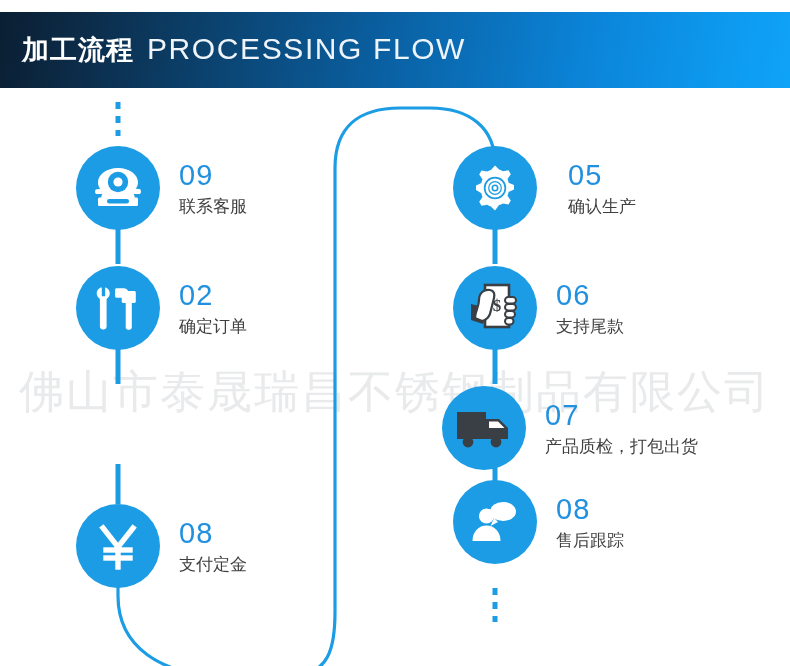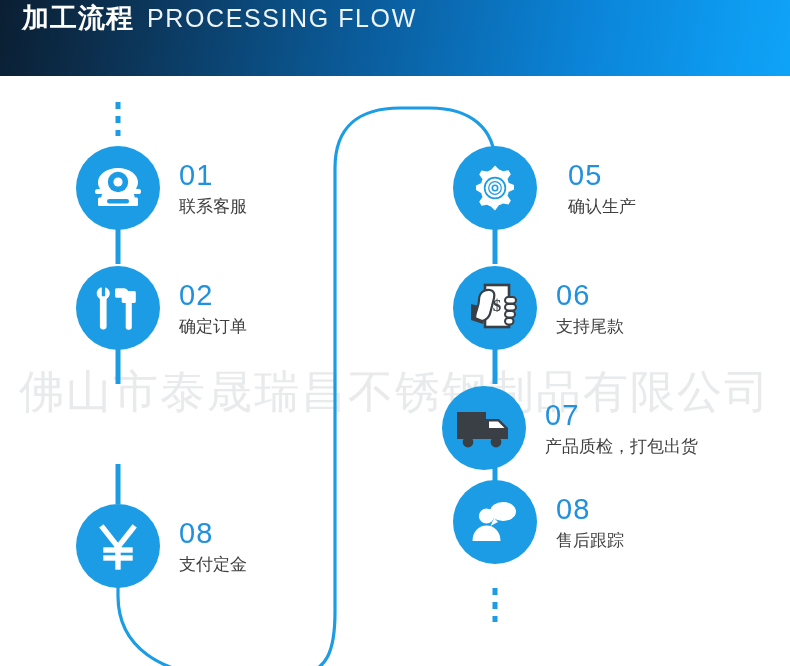--- a/index.html
+++ b/index.html
@@ -6,31 +6,31 @@
   html, body {
     width:790px; height:666px;
     background:#ffffff;
     font-family:"Liberation Sans", "DejaVu Sans", sans-serif;
     overflow:hidden;
   }
   #root { position:relative; width:790px; height:666px; background:#fff; }
 
   
   .header {
-    position:absolute; left:0; top:0; width:790px; height:76px;
+    position:absolute; left:0; top:12px; width:790px; height:76px;
     background:linear-gradient(100deg,#0a1f33 0%, #0c2b47 10%, #0a5fa0 48%, #0b84d8 74%, #0d9bf0 92%, #0fa3f7 100%);
-    display:flex; align-items:flex-start;
+    display:flex; align-items:center;
   }
   .header-inner { display:flex; align-items:baseline; padding-left:22px; }
   .title-cn {
     color:#ffffff; font-size:27px; font-weight:bold; letter-spacing:1px;
     font-family:"DejaVu Sans","Liberation Sans",sans-serif;
   }
   .title-en {
-    color:#eef4f9; font-size:25px; font-weight:300; letter-spacing:1.6px;
+    color:#eef4f9; font-size:30px; font-weight:300; letter-spacing:1.6px;
     margin-left:13px;
     font-family:"Liberation Sans","DejaVu Sans",sans-serif;
   }
 
   
   .watermark {
     position:absolute; left:0; top:318px; width:790px;
     text-align:center;
     font-size:45px; letter-spacing:2px;
     color:#e9eaec;
@@ -105,21 +105,21 @@
   <div class="step" style="left:76px; top:146px;">
     <div class="circle">
       <svg class="icon-svg" width="50" height="44" viewBox="0 0 50 44">
         <path fill="#fff" d="M25 2C13.5 2 5 8.6 5 16.4c0 2.4.8 4.6 2.2 6.5l-3.4.3c-1 .1-1.7.9-1.7 1.9v1.2c0 1 .8 1.8 1.8 1.8h5.4c-.6 1-1 2.1-1 3.2v.3H6.6c-.9 0-1.6.7-1.6 1.6v5.2c0 .9.7 1.6 1.6 1.6h36.8c.9 0 1.6-.7 1.6-1.6v-5.2c0-.9-.7-1.6-1.6-1.6h-1.7v-.3c0-1.1-.4-2.2-1-3.2h5.4c1 0 1.8-.8 1.8-1.8V25c0-1-.7-1.8-1.7-1.9l-3.4-.3c1.4-1.9 2.2-4.1 2.2-6.5C45 8.6 36.5 2 25 2z"></path>
         <circle fill="#1B9CE4" cx="25" cy="16" r="10.2"></circle>
         <circle fill="#fff" cx="25" cy="16" r="4.6"></circle>
         <rect fill="#1B9CE4" x="14" y="33" width="22" height="4.4" rx="2.2"></rect>
       </svg>
     </div>
     <div class="step-text">
-      <div class="step-num">01</div>
+      <div class="step-num">09</div>
       <div class="step-label">联系客服</div>
     </div>
   </div>
 
   <div class="step" style="left:76px; top:266px;">
     <div class="circle">
       <svg class="icon-svg" width="50" height="48" viewBox="0 0 50 48">
 
         <path fill="#fff" d="M13.2 3.2c-.6 0-1 .5-1 1v7.2c0 .5-.4.9-.9.9H9.7c-.5 0-.9-.4-.9-.9V4.2c0-.6-.5-1-1.1-.8-2.3.9-4 3.2-4 5.9 0 2.4 1.3 4.5 3.2 5.6v27.6c0 1.7 1.4 3.1 3.1 3.1h.5c1.7 0 3.1-1.4 3.1-3.1V14.9c1.9-1.1 3.2-3.2 3.2-5.6 0-2.7-1.7-5-4-5.9-.2-.1-.4-.2-.6-.2z"></path>
 

